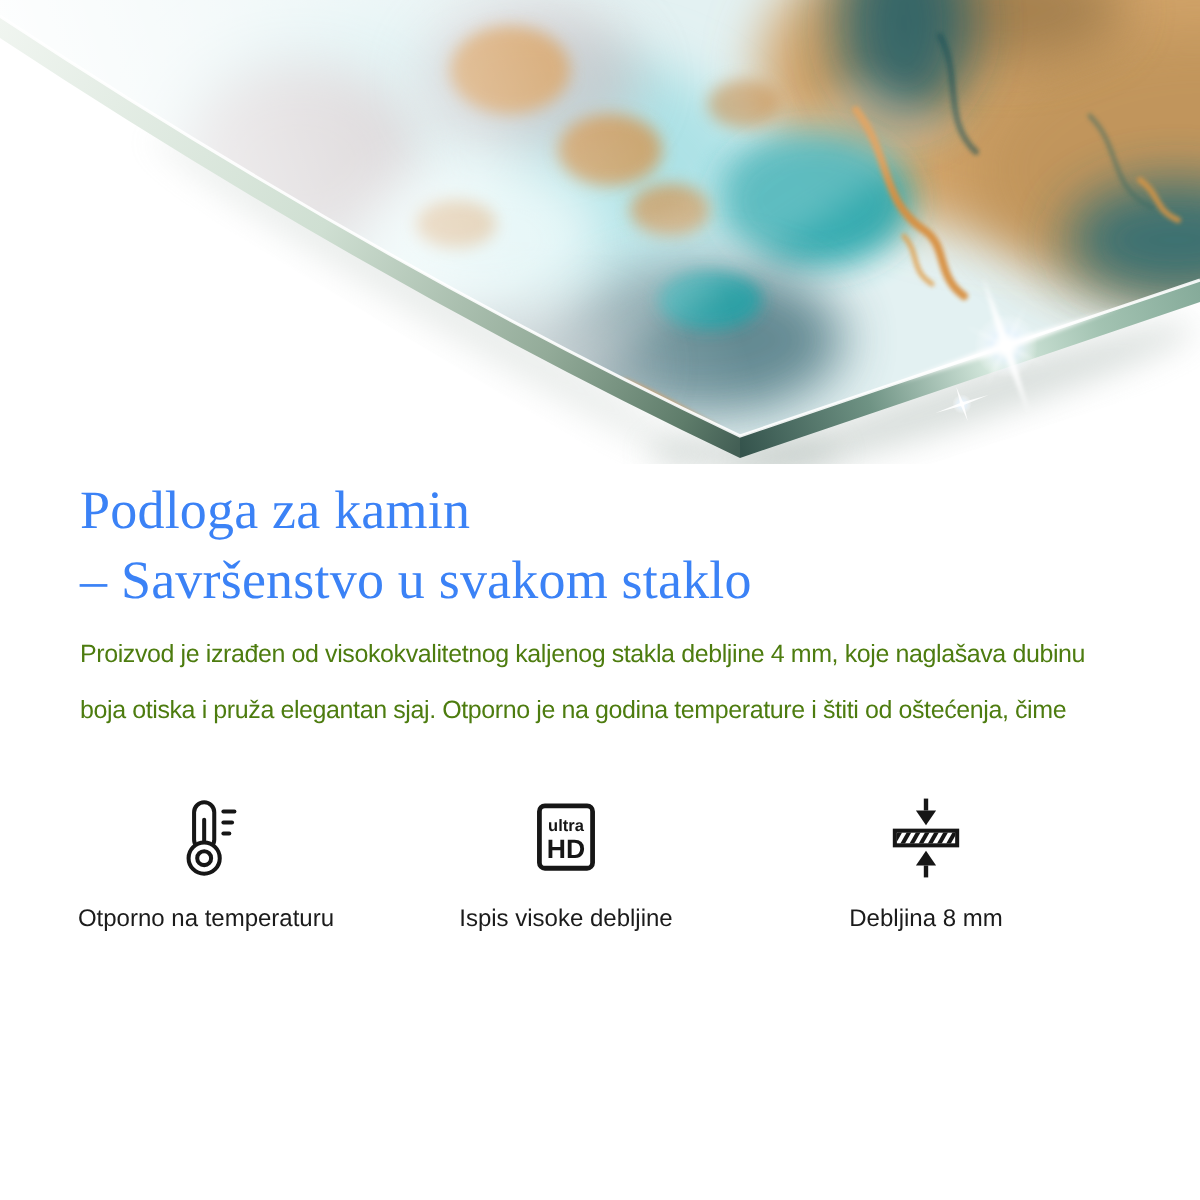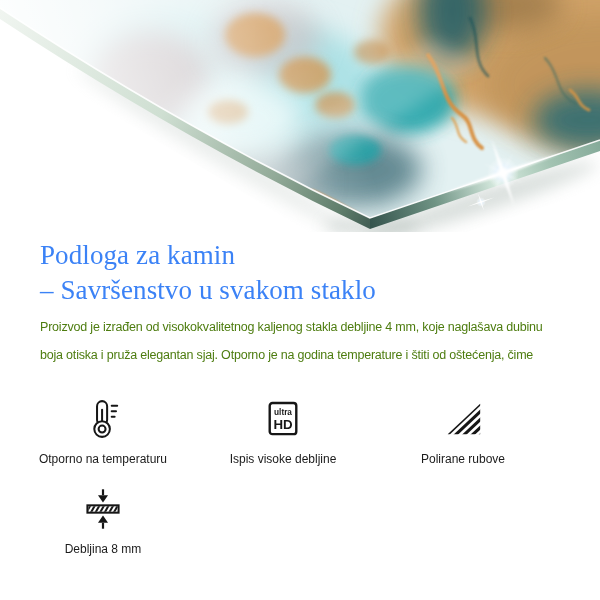--- a/index.html
+++ b/index.html
@@ -169,39 +169,20 @@
         <rect x="9.5" y="6.5" width="29" height="34" rx="3" fill="none" stroke="#161616" stroke-width="2.6"></rect>
         <text x="24" y="20" text-anchor="middle" font-family="Liberation Sans, sans-serif" font-size="9" font-weight="bold" fill="#161616">ultra</text>
         <text x="24" y="35" text-anchor="middle" font-family="Liberation Sans, sans-serif" font-size="14.5" font-weight="bold" fill="#161616">HD</text>
       </svg>
     </div>
     <div class="feature-label">Ispis visoke debljine</div>
   </div>
 
 
 
-  <div class="feature">
-    <div class="icon-box">
-      <svg width="44" height="44" viewBox="0 0 48 48">
-        <defs>
-            <clipPath id="peClip">
-              <path d="M43,7 L43,41 L7,41 Z"></path>
-            </clipPath>
-          </defs>
-        <g clip-path="url(#peClip)" stroke="#161616" stroke-width="3.4">
-          <line x1="-1.7" y1="49.2" x2="51.7" y2="-1.2"></line>
-          <line x1="2.6" y1="53.8" x2="56" y2="3.4"></line>
-          <line x1="7" y1="58.4" x2="60.4" y2="8"></line>
-          <line x1="11.3" y1="63" x2="64.7" y2="12.6"></line>
-          <line x1="15.6" y1="67.5" x2="69" y2="17.1"></line>
-        </g>
-      </svg>
-    </div>
-    <div class="feature-label">Polirane rubove</div>
-  </div>
 
   <div class="feature">
     <div class="icon-box">
       <svg width="44" height="44" viewBox="0 0 48 48">
         <defs>
             <clipPath id="thClip">
               <rect x="8" y="21" width="32" height="6"></rect>
             </clipPath>
           </defs>
         <g clip-path="url(#thClip)" stroke="#161616" stroke-width="2.2">

